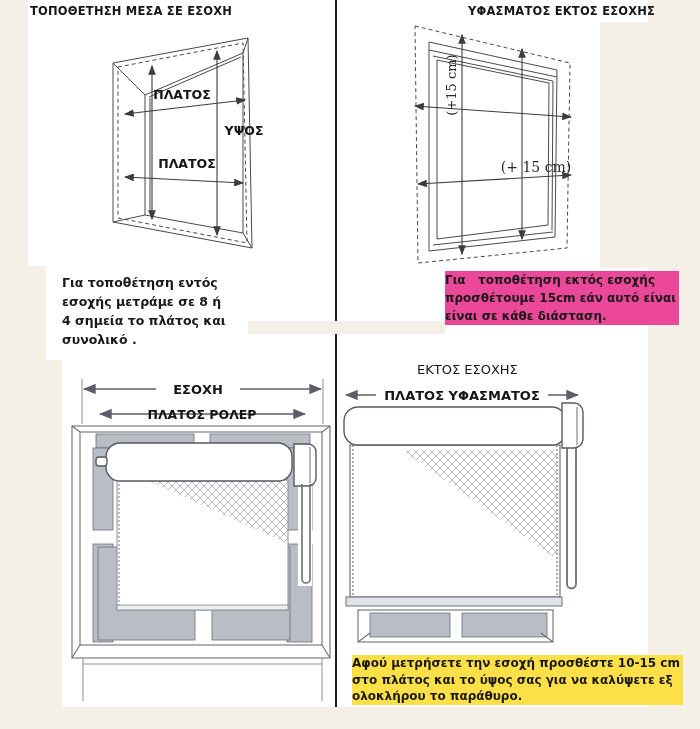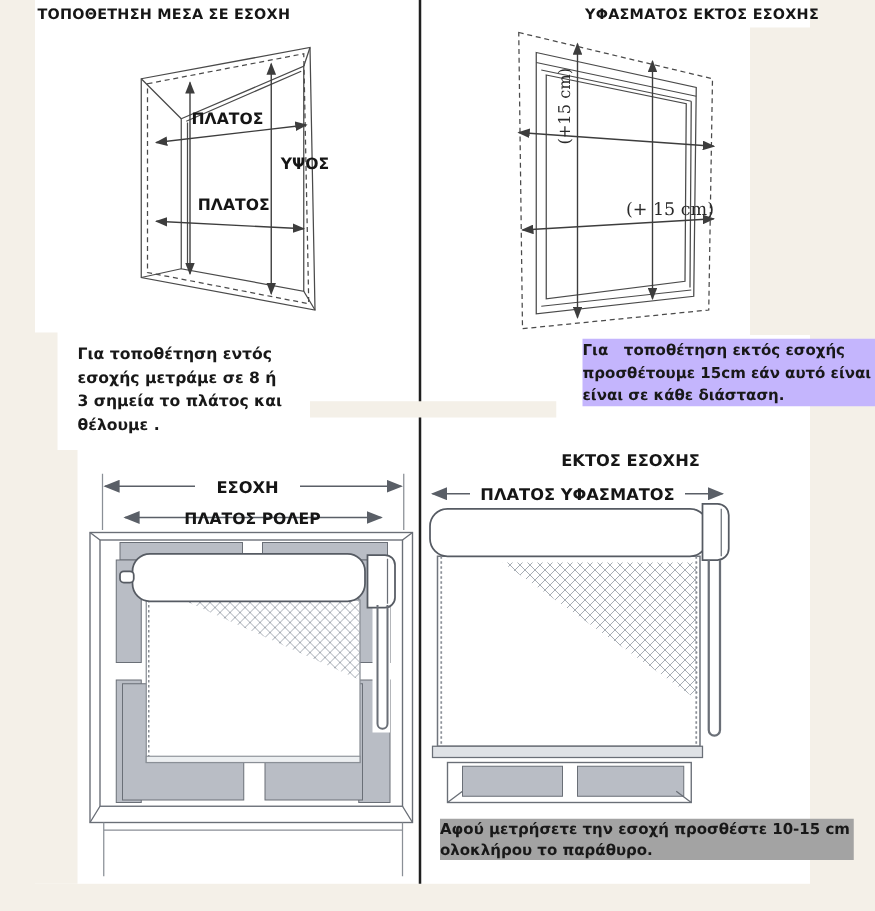--- a/index.html
+++ b/index.html
@@ -6,23 +6,23 @@
   .page{position:relative;width:700px;height:729px;background:#f4f0e8;overflow:hidden;
         font-family:"DejaVu Sans",sans-serif;}
   .abs{position:absolute;}
   .paper{left:28px;top:0;width:620px;height:707px;background:#ffffff;}
   .divider{left:335px;top:0;width:2px;height:707px;background:#1f1f1f;}
   .patch{background:#f4f0e8;}
   .title{font-size:11.5px;font-weight:700;color:#161616;letter-spacing:.2px;white-space:nowrap;}
   .caption{color:#181818;font-weight:700;}
   .caption div{white-space:pre;}
   .cap-tl{left:46px;top:273px;font-size:12.5px;line-height:19px;margin-left:16px;}
-  .cap-tr{left:445px;top:271px;font-size:12px;line-height:18px;background:#c4b5fd;padding-right:3px;margin-left:21px;}
-  .cap-br{left:352px;top:655px;font-size:12px;line-height:16.5px;background:#a3a3a3;padding-right:3px;}
-  .heading-br{left:417px;top:362px;font-size:13px;font-weight:700;color:#161616;white-space:nowrap;margin-left:32px;}
+  .cap-tr{left:445px;top:271px;font-size:12px;line-height:18px;background:#ec4899;padding-right:3px;}
+  .cap-br{left:352px;top:655px;font-size:12px;line-height:16.5px;background:#fde047;padding-right:3px;}
+  .heading-br{left:417px;top:362px;font-size:13px;font-weight:400;color:#161616;white-space:nowrap;}
   svg{position:absolute;overflow:visible;}
   svg text{font-family:"DejaVu Sans",sans-serif;font-weight:700;fill:#151515;}
   svg text.serif{font-family:"DejaVu Serif",serif;font-weight:400;fill:#2a2a2a;}
   .ln{stroke:#4a4a4a;stroke-width:1;fill:none;}
   .lnd{stroke:#4a4a4a;stroke-width:1;fill:none;stroke-dasharray:4 3;}
   .arr{stroke:#3d3d3d;stroke-width:1.1;fill:none;}
   .garr{stroke:#5a5f67;stroke-width:1.3;fill:none;}
   .gln{stroke:#6a6f77;stroke-width:1.1;fill:none;}
   .gfill{fill:#b9bdc5;stroke:#6a6f77;stroke-width:.8;}
   .white{fill:#ffffff;stroke:#565b63;stroke-width:1.4;}
@@ -79,22 +79,22 @@
     <path class="arr" d="M117,29 L117,219" marker-start="url(#aD)" marker-end="url(#aD)"></path>
     <path class="arr" d="M10,86 L166,97" marker-start="url(#aD)" marker-end="url(#aD)"></path>
     <path class="arr" d="M13,164 L166,155" marker-start="url(#aD)" marker-end="url(#aD)"></path>
     <text class="serif" x="51" y="65" font-size="13" text-anchor="middle" transform="rotate(-90 51 65)">(+15 cm)</text>
     <text class="serif" x="131" y="152" font-size="14" text-anchor="middle">(+ 15 cm)</text>
   </svg>
 
   <div class="abs caption cap-tl">
     <div>Για τοποθέτηση εντός</div>
     <div>εσοχής μετράμε σε 8 ή</div>
-    <div>3 σημεία το πλάτος και</div>
-    <div>θέλουμε .</div>
+    <div>4 σημεία το πλάτος και</div>
+    <div>συνολικό .</div>
   </div>
   <div class="abs caption cap-tr">
     <div>Για   τοποθέτηση εκτός εσοχής</div>
     <div>προσθέτουμε 15cm εάν αυτό είναι</div>
     <div>είναι σε κάθε διάσταση.</div>
   </div>
 
   <div class="abs heading-br">ΕΚΤΟΣ ΕΣΟΧΗΣ</div>
 
   <svg style="left:60px;top:374px;" width="280" height="333" viewBox="0 0 280 333">
@@ -148,16 +148,17 @@
     <path class="gln" d="M18,258 L30,249 M213,258 L201,249"></path>
 
     <rect x="4" y="23" width="222" height="38" rx="14" class="white"></rect>
     <path class="white" d="M222,19 h12 a9,9 0 0 1 9,9 v27 a9,9 0 0 1 -9,9 h-12 z"></path>
     <path d="M237,23 L237,61" stroke="#6a6f77" stroke-width="1"></path>
     <path d="M227,64 L227,200 A4.5,4.5 0 0 0 236,200 L236,64" fill="none" stroke="#6a6f77" stroke-width="1.8"></path>
   </svg>
 
   <div class="abs caption cap-br">
     <div>Αφού μετρήσετε την εσοχή προσθέστε 10-15 cm</div>
+    <div>στο πλάτος και το ύψος σας για να καλύψετε εξ</div>
     <div>ολοκλήρου το παράθυρο.</div>
   </div>
 
 </div>
 
 </body></html>

